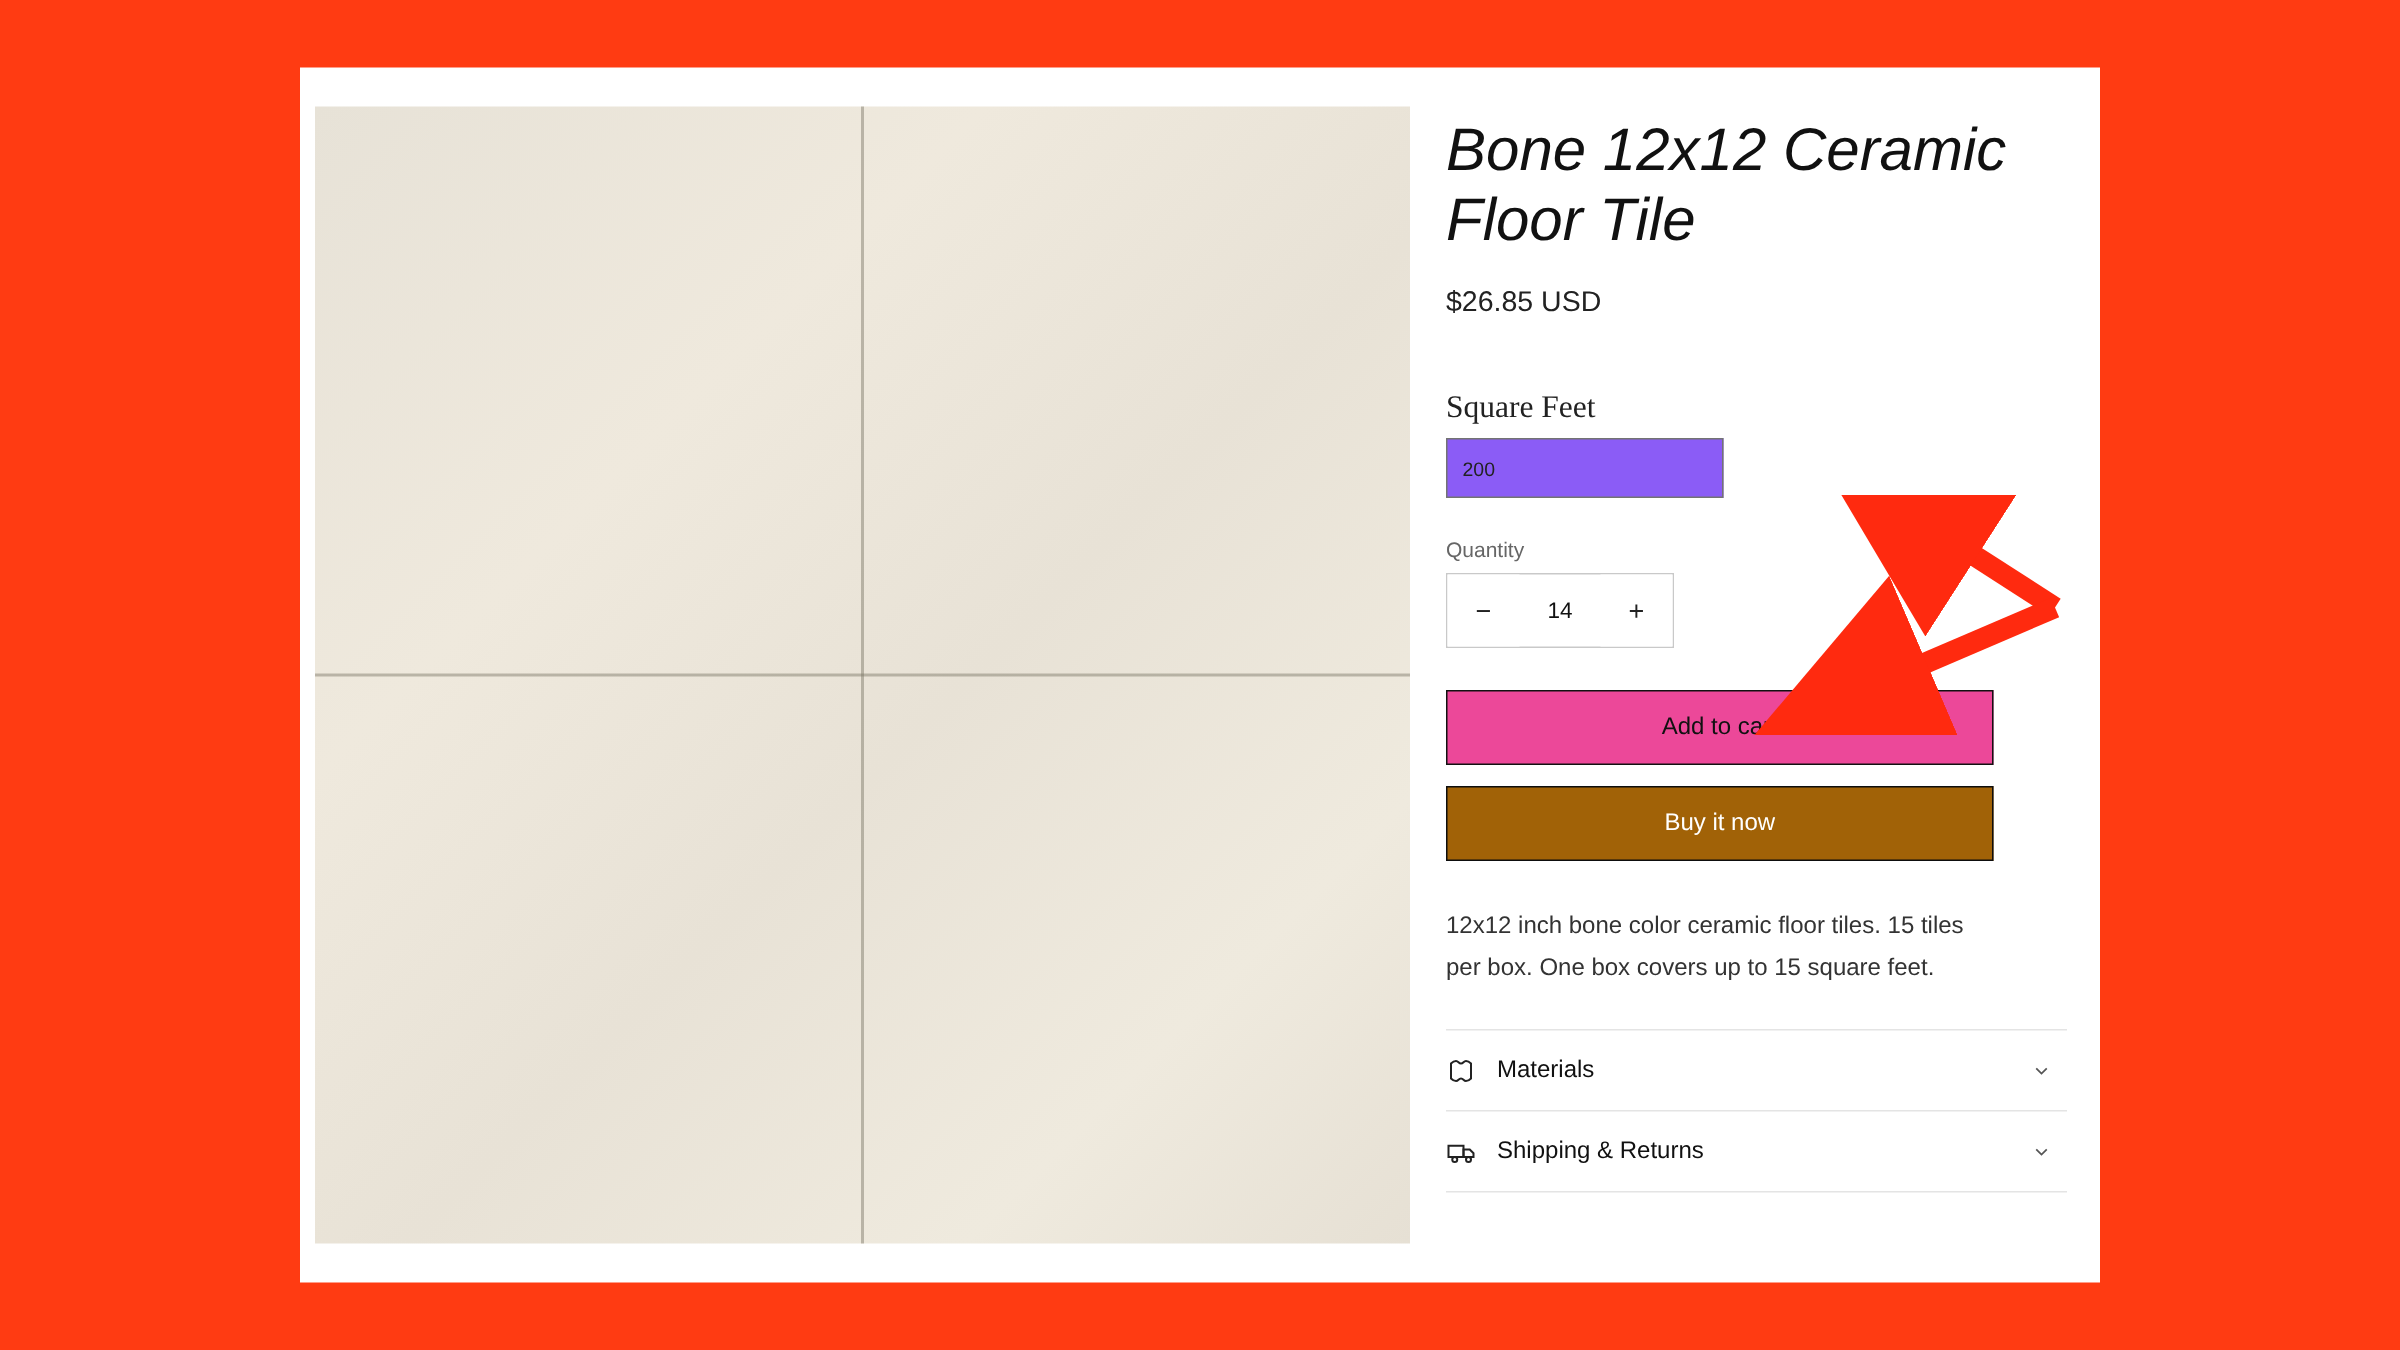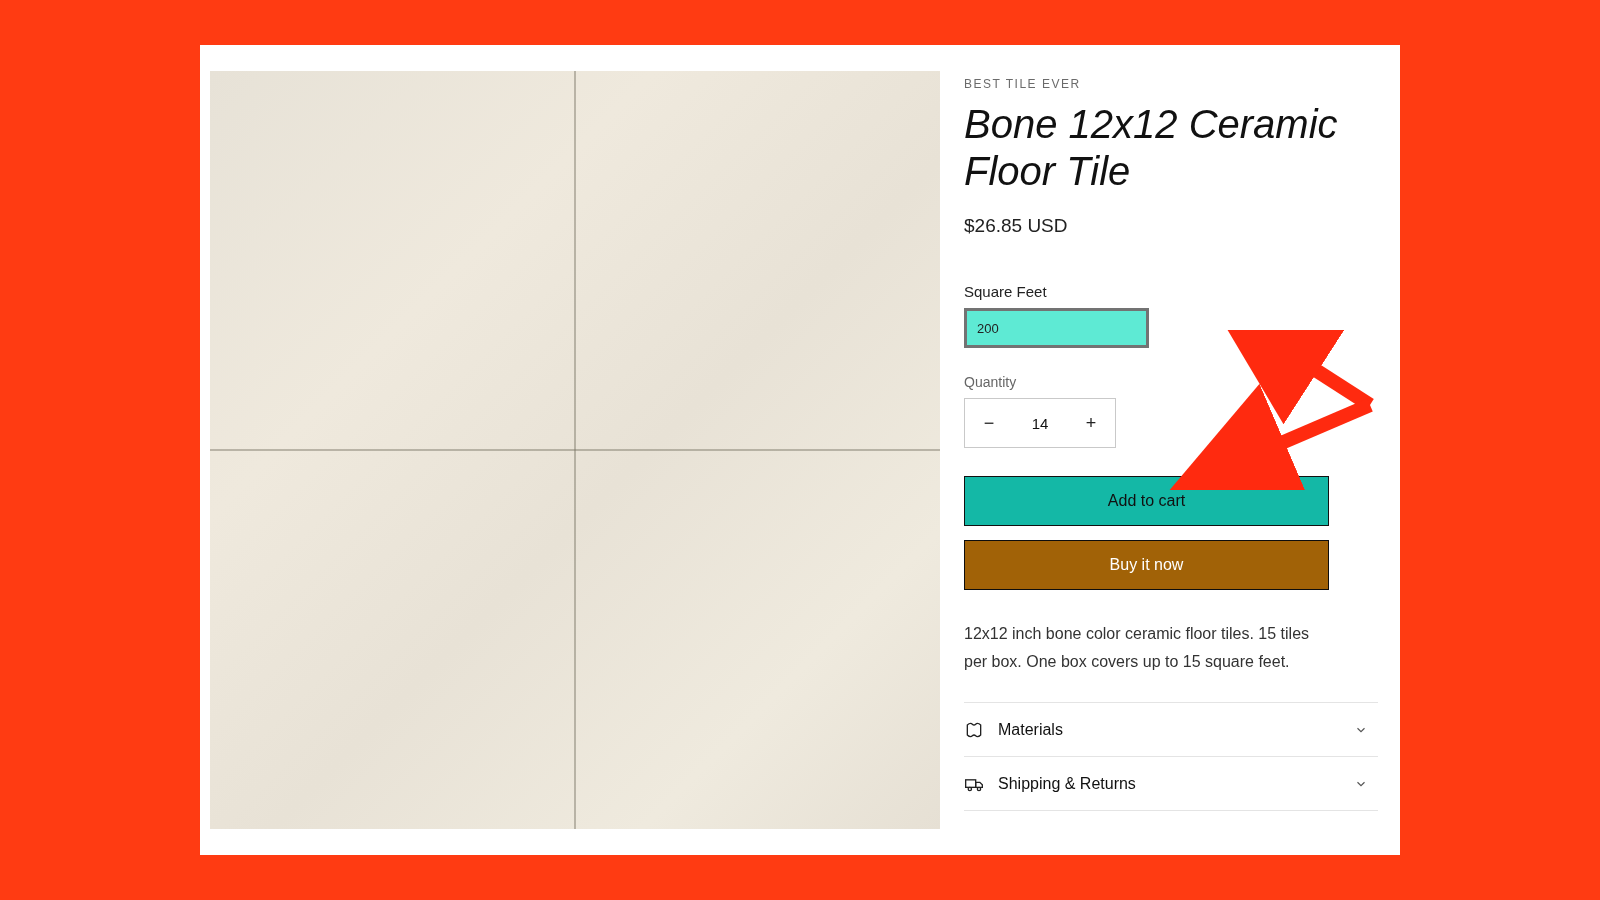--- a/index.html
+++ b/index.html
@@ -58,34 +58,35 @@
     color: #111;
     margin-bottom: 20px;
     font-style: italic;
   }
   .price {
     font-size: 19px;
     color: #222;
     margin-bottom: 46px;
   }
   .field-label {
-    font-size: 15px;
+    font-size: 21px;
     color: #222;
     margin-bottom: 8px;
+    font-family: Liberation Serif, serif;
   }
   .sqft-input {
     width: 185px;
     height: 40px;
-    border: 3px solid #737373;
+    border: 1px solid #737373;
     padding: 0 10px;
     font-size: 13px;
     color: #222;
     outline: none;
     margin-bottom: 26px;
-    background: #5eead4;
+    background: #8b5cf6;
   }
   .qty-label {
     font-size: 14px;
     color: #666;
     margin-bottom: 8px;
   }
   .qty-wrap {
     width: 152px;
     height: 50px;
     border: 1px solid #c9c9c9;
@@ -116,21 +117,21 @@
     width: 365px;
     height: 50px;
     display: flex;
     align-items: center;
     justify-content: center;
     font-size: 16px;
     cursor: pointer;
     margin-bottom: 14px;
   }
   .btn-outline {
-    background: #14b8a6;
+    background: #ec4899;
     color: #111;
     border: 1px solid #111;
   }
   .btn-solid {
     background: #a16207;
     color: #fff;
     border: 1px solid #0d0d0d;
     margin-bottom: 30px;
   }
   .desc {
@@ -171,21 +172,20 @@
 </head>
 <body>
 
 <div class="card">
 
   <div class="media">
     <div class="tile-image"></div>
   </div>
 
   <div class="details">
-    <div class="vendor">BEST TILE EVER</div>
     <h1 class="title">Bone 12x12 Ceramic Floor Tile</h1>
     <div class="price">$26.85 USD</div>
 
     <div class="field-label">Square Feet</div>
     <input class="sqft-input" type="text" value="200" style="">
 
     <div class="qty-label">Quantity</div>
     <div class="qty-wrap">
       <button class="qty-btn">
         <span>−</span>

